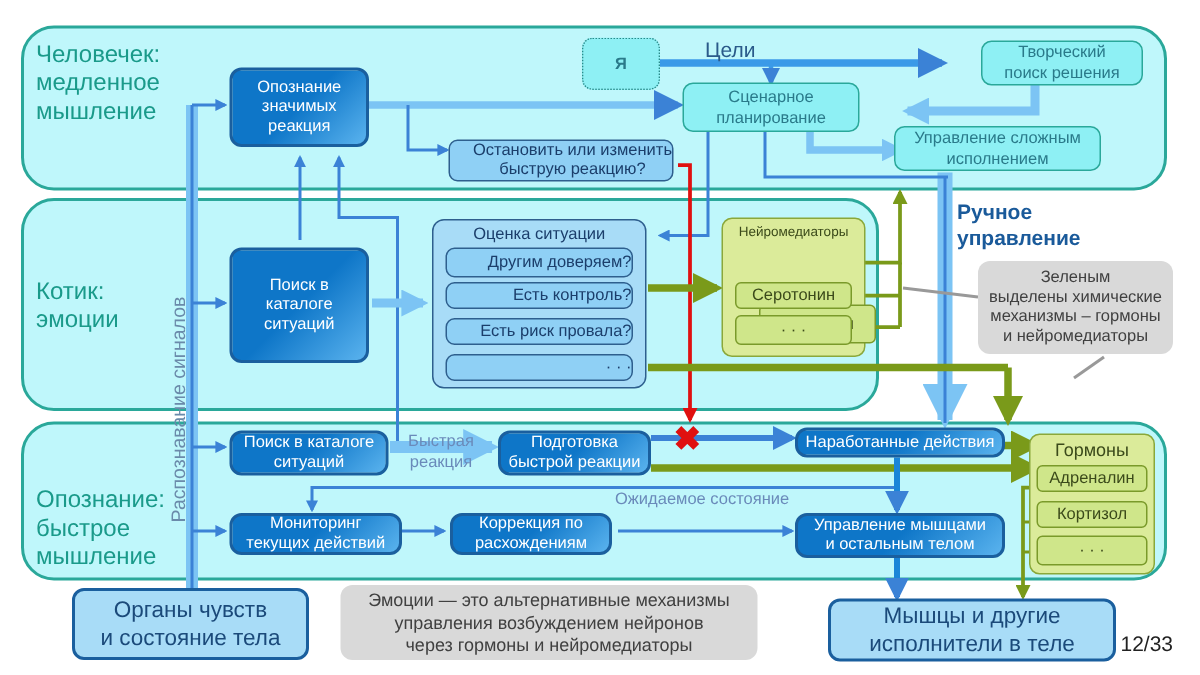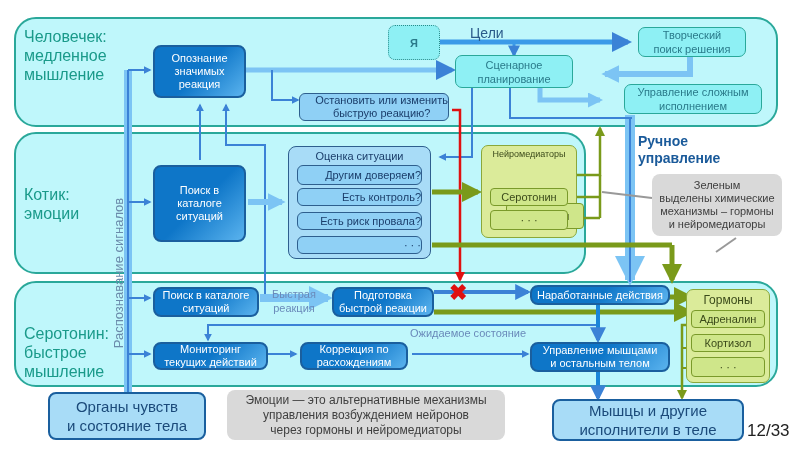--- a/index.html
+++ b/index.html
@@ -34,21 +34,21 @@
 <div class="abs layer-title" style="left:24px;top:27px;">
   <div>Человечек:</div>
   <div>медленное</div>
   <div>мышление</div>
 </div>
 <div class="abs layer-title" style="left:24px;top:185px;">
   <div>Котик:</div>
   <div>эмоции</div>
 </div>
 <div class="abs layer-title" style="left:24px;top:324px;">
-  <div>Серотонин:</div>
+  <div>Опознание:</div>
   <div>быстрое</div>
   <div>мышление</div>
 </div>
 
 <svg class="arrows" width="800" height="450">
   <defs>
     <marker id="ab" viewBox="0 0 10 10" refX="8" refY="5" markerWidth="4" markerHeight="4" orient="auto">
         <path d="M0,0 L10,5 L0,10 z" fill="#3b82d6"></path>
       </marker>
     <marker id="al" viewBox="0 0 10 10" refX="8" refY="5" markerWidth="3" markerHeight="3" orient="auto">
@@ -133,27 +133,27 @@
 <div class="abs cyan-box" style="left:388px;top:25px;width:52px;height:35px;border:1.5px dotted #2a8a8a;font-weight:bold;">
   <span>Я</span>
 </div>
 <div class="abs" style="left:470px;top:25px;color:#2a5a8a;font-size:14px;">Цели</div>
 <div class="abs cyan-box" style="left:455px;top:55px;width:118px;height:33px;">
   <div>
       <div>Сценарное</div>
       <div>планирование</div>
     </div>
 </div>
-<div class="abs cyan-box" style="left:638px;top:27px;width:108px;height:30px;">
+<div class="abs cyan-box" style="left:654px;top:27px;width:108px;height:30px;">
   <div>
       <div>Творческий</div>
       <div>поиск решения</div>
     </div>
 </div>
-<div class="abs cyan-box" style="left:624px;top:84px;width:138px;height:30px;">
+<div class="abs cyan-box" style="left:596px;top:84px;width:138px;height:30px;">
   <div>
       <div>Управление сложным</div>
       <div>исполнением</div>
     </div>
 </div>
 <div class="abs light-box" style="left:299px;top:93px;width:150px;height:28px;">
   <div>
       <div>Остановить или изменить</div>
       <div>быструю реакцию?</div>
     </div>
@@ -274,13 +274,13 @@
       <div>управления возбуждением нейронов</div>
       <div>через гормоны и нейромедиаторы</div>
     </div>
 </div>
 <div class="abs big-box" style="left:552px;top:399px;width:192px;height:42px;">
   <div>
       <div>Мышцы и другие</div>
       <div>исполнители в теле</div>
     </div>
 </div>
-<div class="abs" style="left:747px;top:421px;font-size:17px;color:#222;">12/33</div>
+<div class="abs" style="left:747px;top:421px;font-size:14px;color:#222;">12/33</div>
 
 </body></html>

